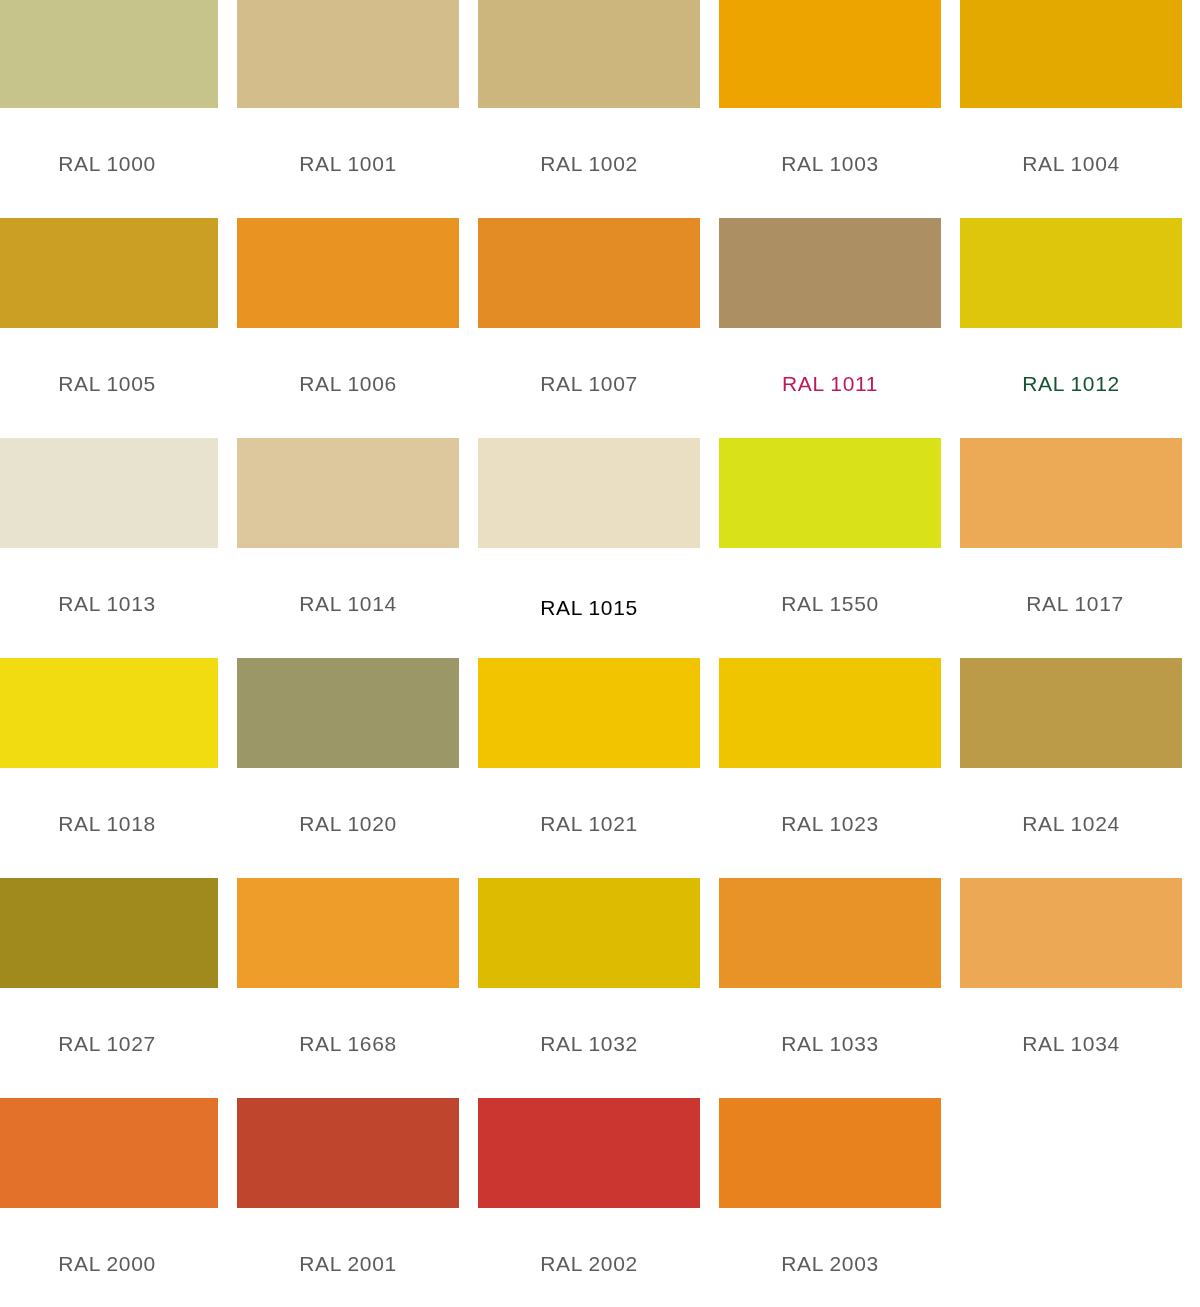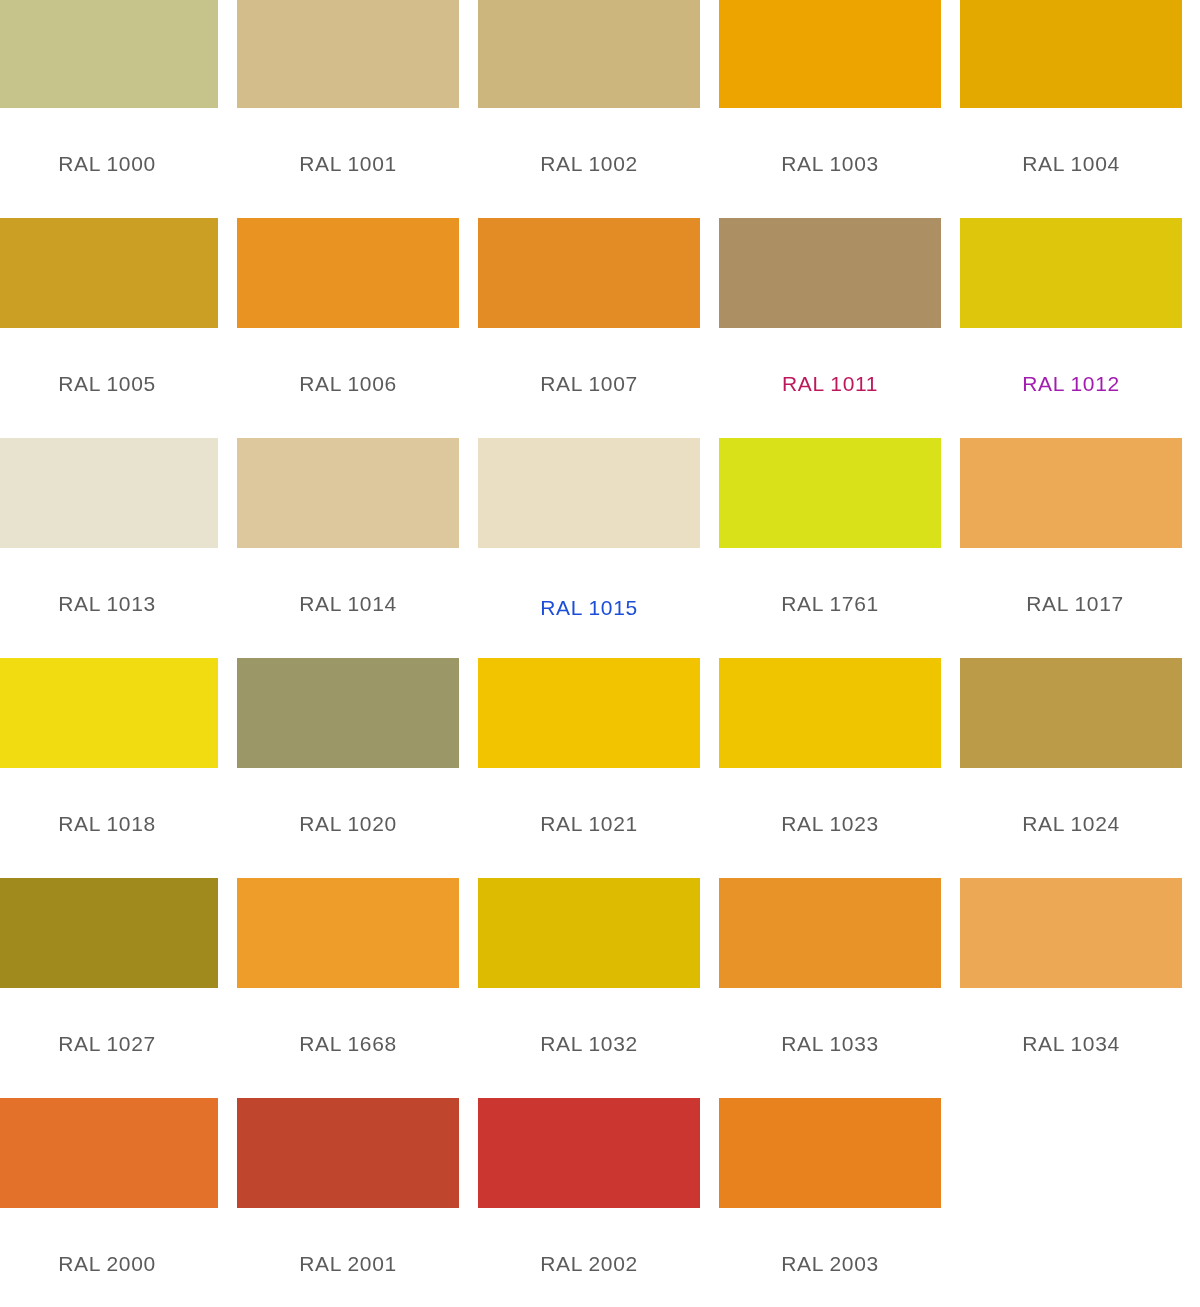--- a/index.html
+++ b/index.html
@@ -127,45 +127,45 @@
       </div>
       <div class="ral-cell">
         <div class="ral-swatch" style="background-color: rgb(173, 143, 100);"></div>
         <div class="ral-label-wrap">
           <div class="ral-label" style="color: #be185d;">RAL 1011</div>
         </div>
       </div>
       <div class="ral-cell">
         <div class="ral-swatch" style="background-color: rgb(221, 198, 12);"></div>
         <div class="ral-label-wrap">
-          <div class="ral-label" style="color: #a21caf;">RAL 1012</div>
+          <div class="ral-label" style="color: #14532d;">RAL 1012</div>
         </div>
       </div>
       <div class="ral-cell">
         <div class="ral-swatch" style="background-color: rgb(232, 227, 207);"></div>
         <div class="ral-label-wrap">
           <div class="ral-label" style="color: rgb(91, 91, 91);">RAL 1013</div>
         </div>
       </div>
       <div class="ral-cell">
         <div class="ral-swatch" style="background-color: rgb(221, 199, 156);"></div>
         <div class="ral-label-wrap">
           <div class="ral-label" style="color: rgb(91, 91, 91);">RAL 1014</div>
         </div>
       </div>
       <div class="ral-cell">
         <div class="ral-swatch" style="background-color: rgb(234, 223, 194);"></div>
         <div class="ral-label-wrap">
-          <div class="ral-label" style="color: #1d4ed8; margin-top: 9px;">RAL 1015</div>
+          <div class="ral-label" style="color: #000000; margin-top: 9px;">RAL 1015</div>
         </div>
       </div>
       <div class="ral-cell">
         <div class="ral-swatch" style="background-color: rgb(217, 225, 25);"></div>
         <div class="ral-label-wrap">
-          <div class="ral-label" style="color: rgb(91, 91, 91);">RAL 1761</div>
+          <div class="ral-label" style="color: rgb(91, 91, 91);">RAL 1550</div>
         </div>
       </div>
       <div class="ral-cell">
         <div class="ral-swatch" style="background-color: rgb(236, 169, 86);"></div>
         <div class="ral-label-wrap">
           <div class="ral-label" style="color: rgb(91, 91, 91); margin-left: 8px;">RAL 1017</div>
         </div>
       </div>
       <div class="ral-cell">
         <div class="ral-swatch" style="background-color: rgb(240, 220, 17);"></div>

